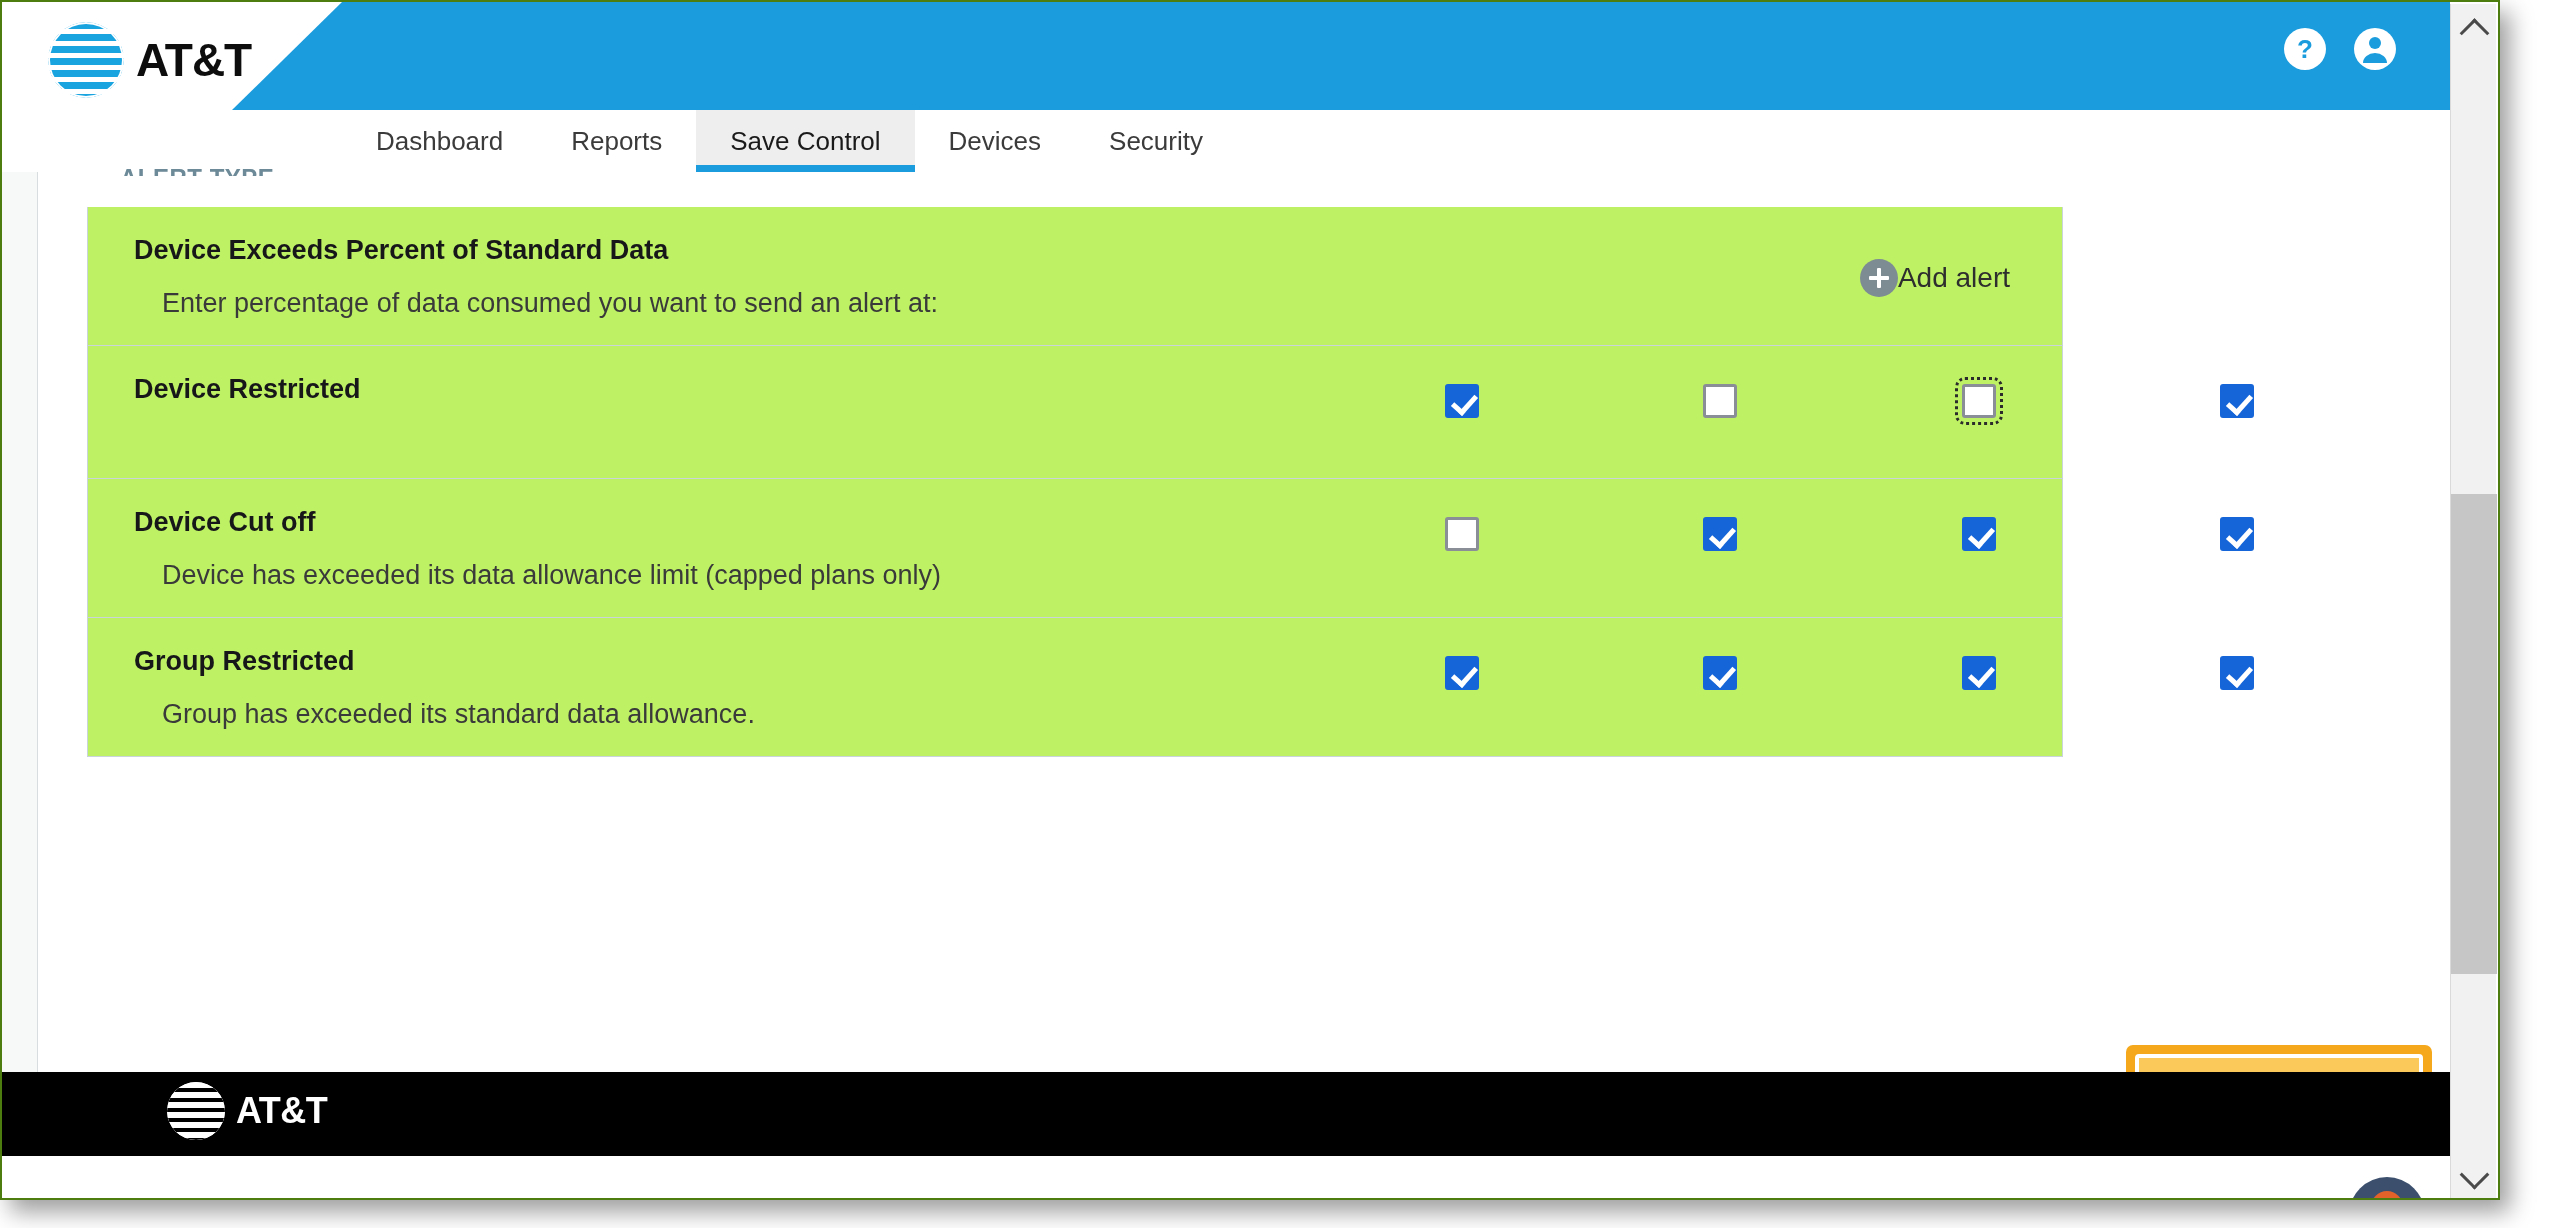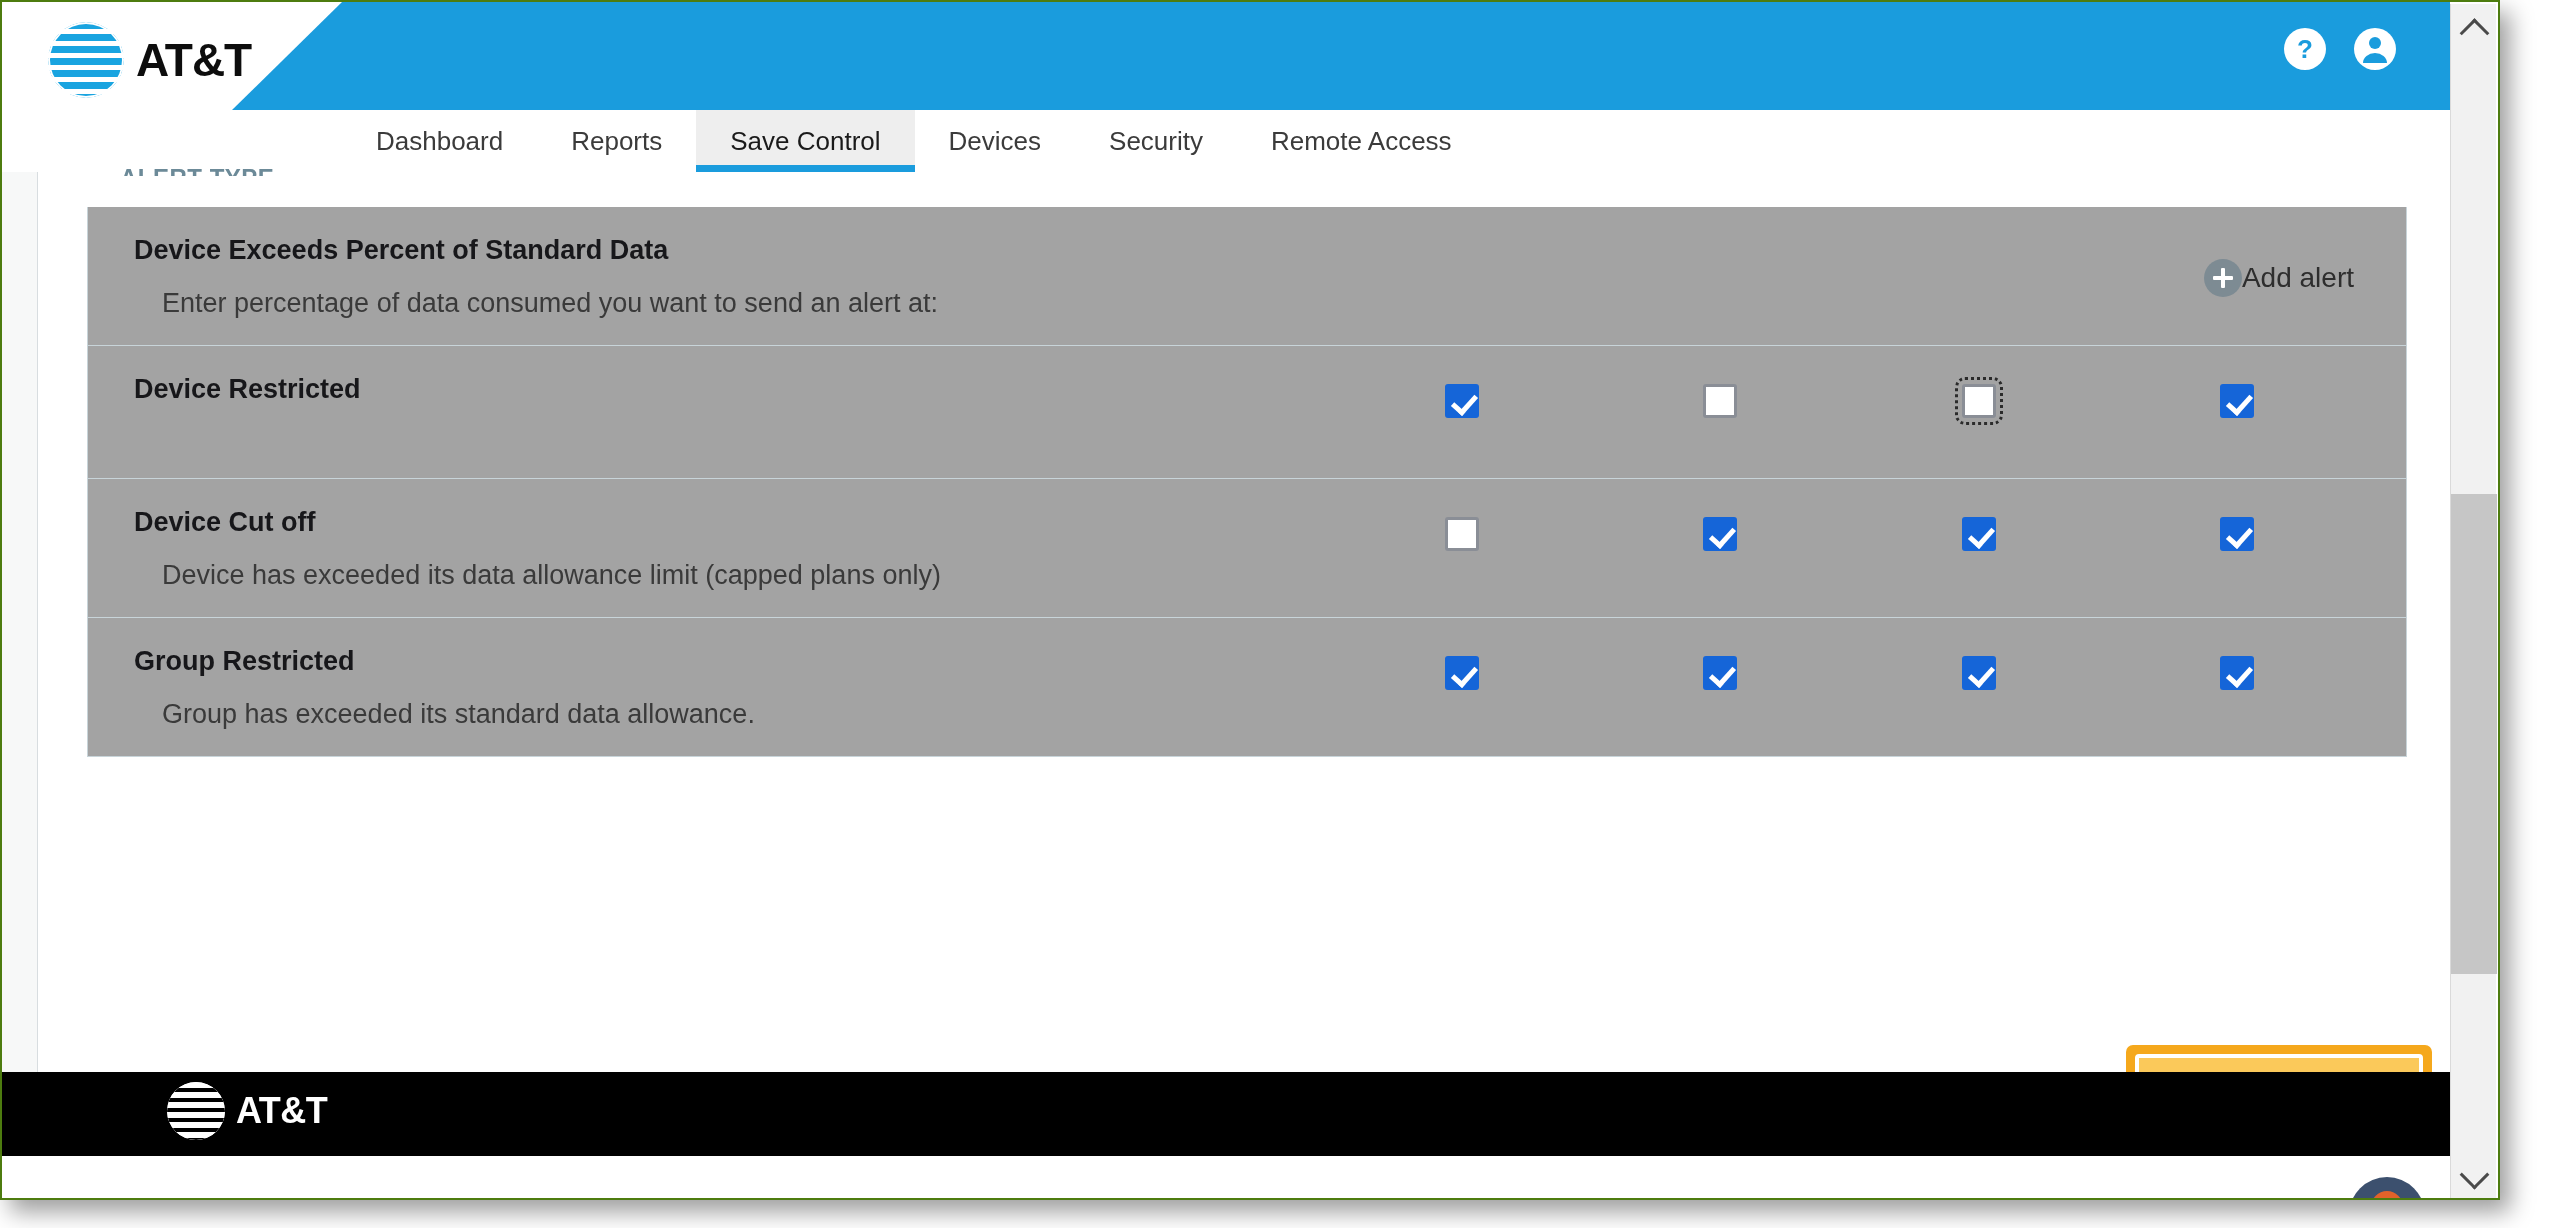--- a/index.html
+++ b/index.html
@@ -116,22 +116,22 @@
 
   
   #cut-heading{
     position:absolute;left:118px;top:-8px;
     font-size:24px;font-weight:bold;color:#6c8a98;
     height:12px;overflow:hidden;letter-spacing:.5px;
   }
 
   
   #alert-card{
-    position:absolute;left:85px;top:35px;width:2320px;
-    border:1px solid #c8d4d9;border-top:none;background:#a3a3a3;
+    position:absolute;left:85px;top:35px;width:1976px;
+    border:1px solid #c8d4d9;border-top:none;background:#bef264;
     box-sizing:border-box;
   }
   .alert-row{
     position:relative;
     border-top:1px solid #c8d4d9;
     min-height:133px;
     box-sizing:border-box;
     padding:28px 0 26px 46px;
   }
   .alert-row:first-child{border-top:none;}
@@ -285,23 +285,20 @@
       </div>
 
       <div class="navtab">
         <span>Devices</span>
       </div>
 
       <div class="navtab">
         <span>Security</span>
       </div>
 
-      <div class="navtab">
-        <span>Remote Access</span>
-      </div>
 
     </div>
   </div>
 
   <div id="pagebody">
     <div id="gutter-bg"></div>
     <div id="gutter-line"></div>
 
     <div id="cut-heading">ALERT TYPE</div>
 

